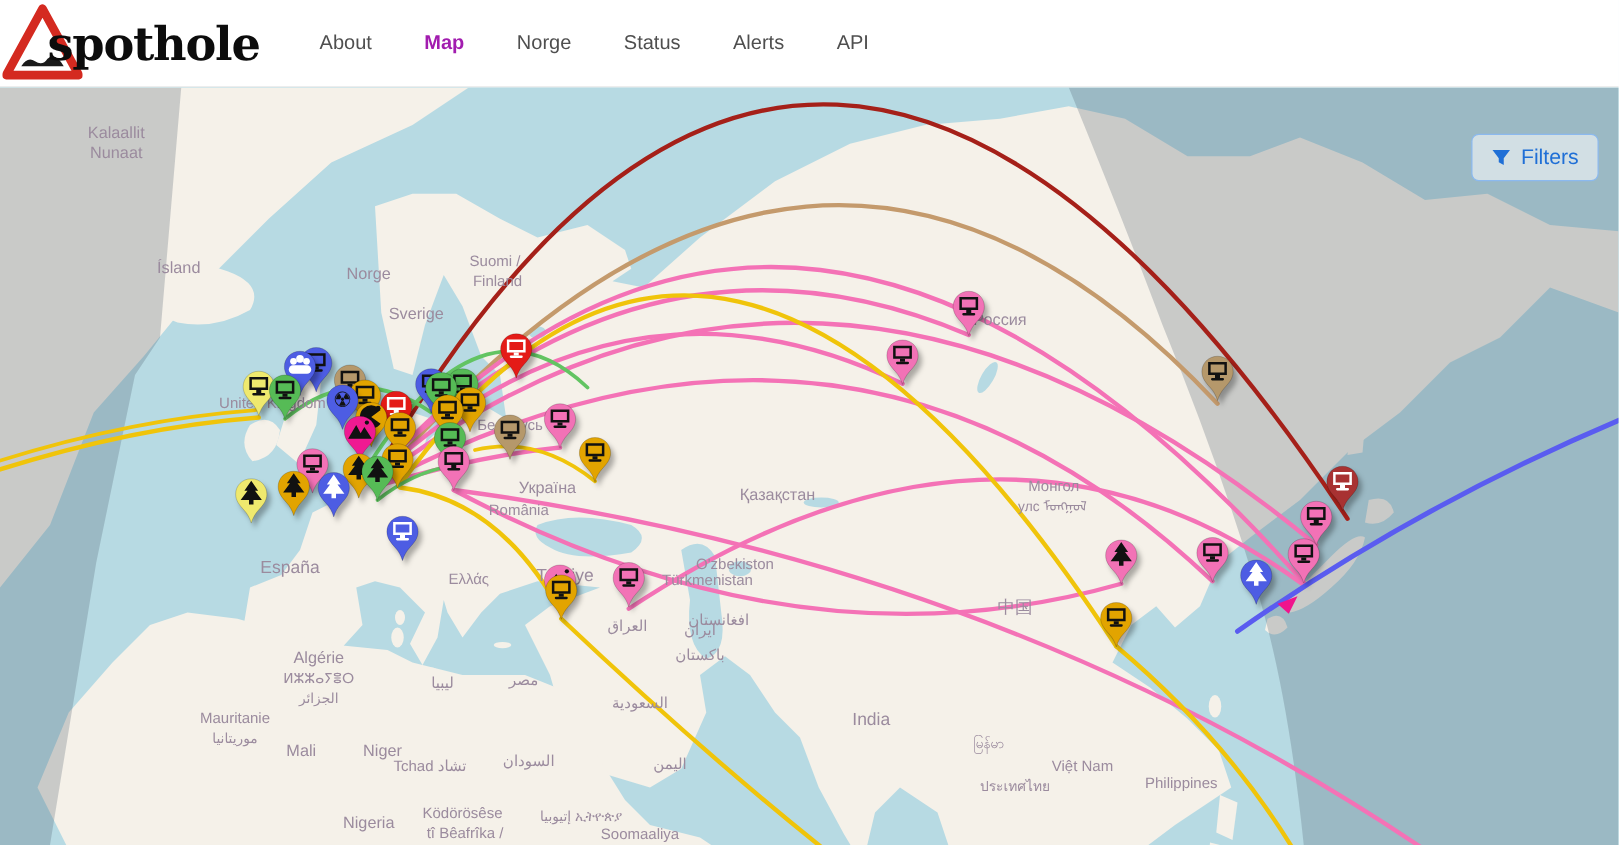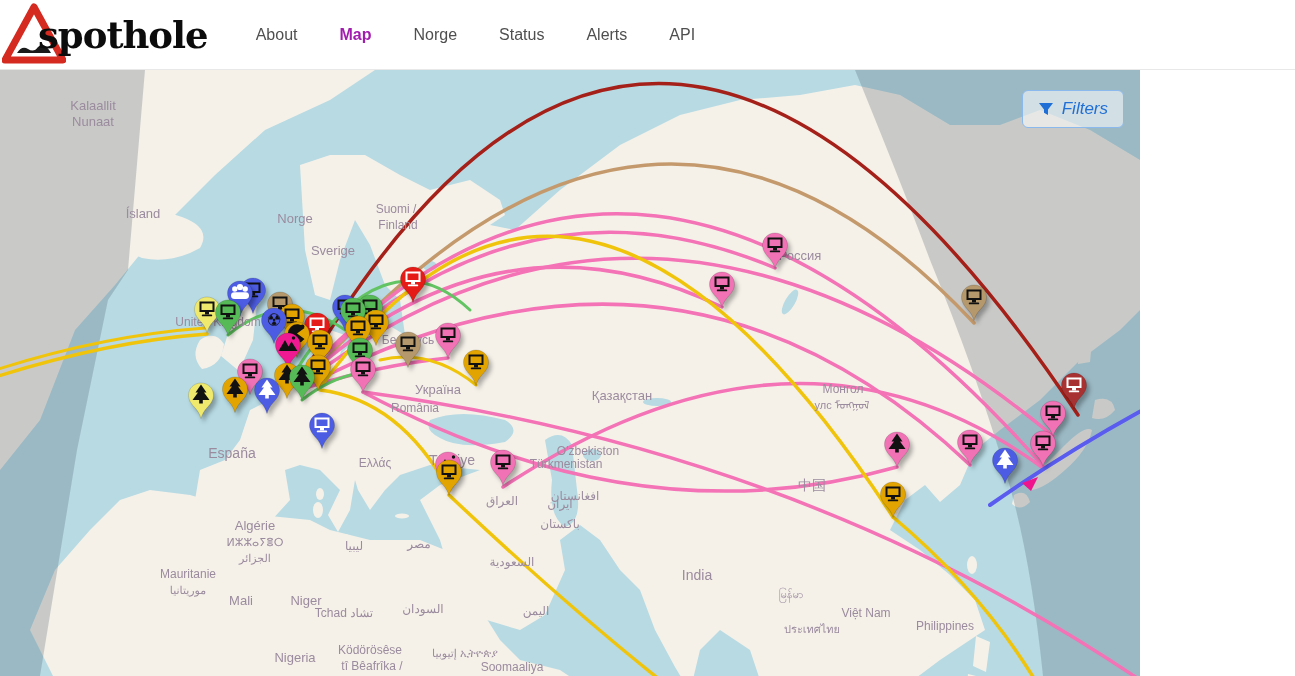--- a/index.html
+++ b/index.html
@@ -7,24 +7,24 @@
 
   
   .header { position:relative; width:1295px; height:70px; background:#fff; border-bottom:1px solid #e8e8e8; display:flex; align-items:center; }
   .logo { display:flex; align-items:center; height:70px; margin-left:2px; }
   .logo-text { font-family:"DejaVu Serif",serif; font-weight:800; font-size:37px; color:#0c0c0c; margin-left:-28px; letter-spacing:-1px; }
   .nav { display:flex; align-items:center; margin-left:48px; gap:42px; }
   .nav-item { font-size:16px; color:#4f4f4f; cursor:pointer; }
   .nav-item.active { color:#a21caf; font-weight:bold; }
 
   
-  .map-wrap { position:relative; width:1140px; height:606px; background:#b7dae3; overflow:hidden; }
+  .map-wrap { position:relative; width:1295px; height:606px; background:#b7dae3; overflow:hidden; }
   .map-svg { position:absolute; left:0; top:0; }
   .marker { position:absolute; width:30px; height:40px; filter:drop-shadow(3px 4px 2px rgba(0,0,0,0.30)); cursor:pointer; }
-  .map-controls { position:absolute; top:20px; right:16px; display:flex; gap:8px; z-index:3000;font-style:italic; }
+  .map-controls { position:absolute; top:37px; right:16px; display:flex; gap:8px; z-index:3000; }
   .map-btn { display:flex; align-items:center; gap:8px; padding:8px 15px; border:1px solid #8bb9ee; border-radius:6px;
              background:rgba(255,255,255,0.55); color:#1f6fd6; font-size:17px; cursor:pointer; }
   .map-btn svg { display:block; }
 </style>
 </head>
 <body>
 
 <div class="header">
   <div class="logo">
     <svg width="64" height="64" viewBox="0 0 64 64">

